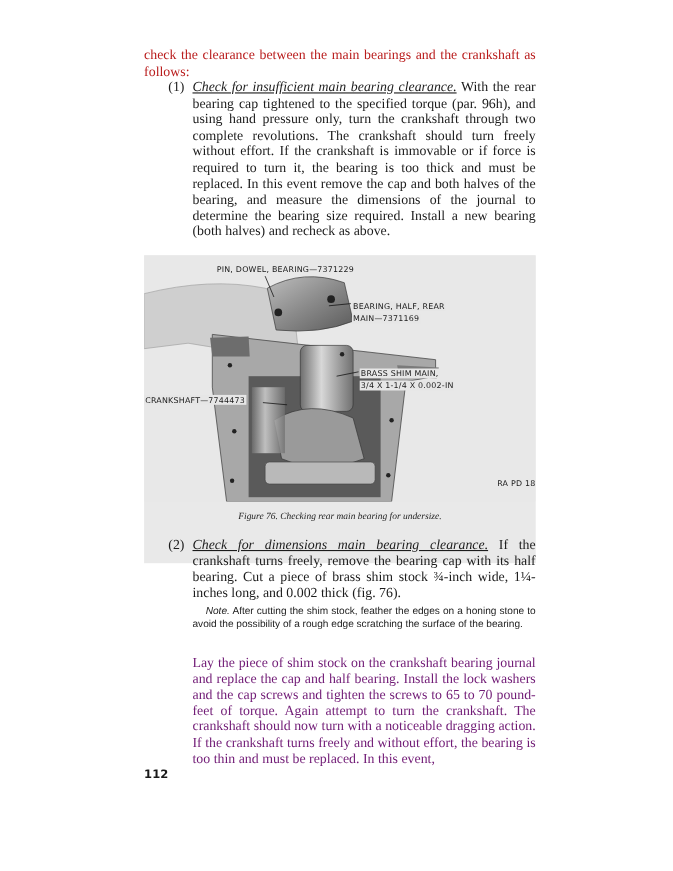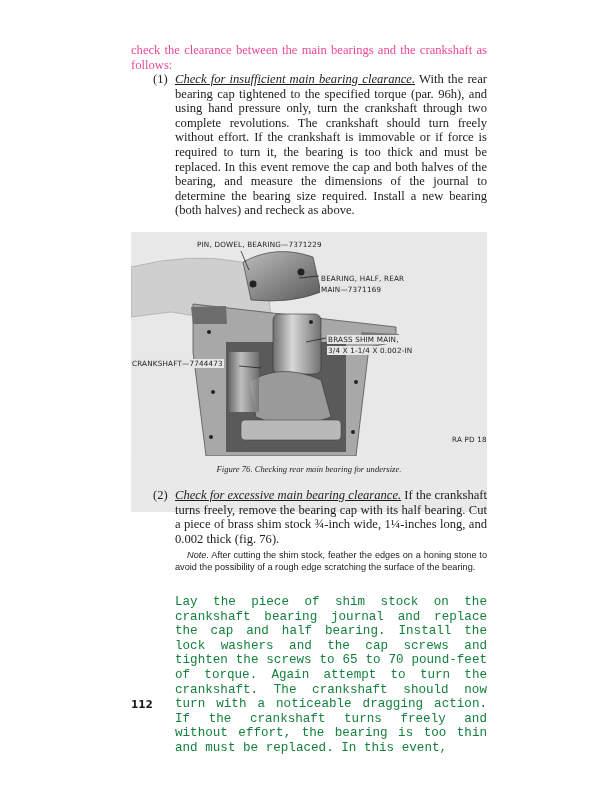--- a/index.html
+++ b/index.html
@@ -1,20 +1,20 @@
 <!DOCTYPE html>
 <html><head>
 <meta charset="utf-8">
 <style>
   html, body { margin: 0; padding: 0; background: #ffffff; }
   body { width: 612px; height: 792px; position: relative; overflow: hidden;
          font-family: "DejaVu Serif", "Liberation Serif", serif; color: #1a1a1a; }
   .page { position: absolute; left: 0; top: 0; width: 612px; height: 792px; background: #ffffff; }
   .txt { position: absolute; font-family: "Liberation Serif", "DejaVu Serif", serif;
-         font-size: 12.6px; line-height: 14.6px; text-align: justify; color: #ec4899; }
+         font-size: 12.6px; line-height: 14.6px; text-align: justify; color: #b91c1c; }
   .txt p { margin: 0; }
   .para-intro { left: 131px; top: 43px; width: 356px; }
   .item { position: absolute; font-family: "Liberation Serif", serif; font-size: 12.6px; line-height: 14.6px; color: #1c1c1c; }
   .item-num { position: absolute; }
   .item-body { position: absolute; text-align: justify; }
   .item1-num { left: 153px; top: 72px; }
   .item1-body { left: 175px; top: 72px; width: 312px; text-indent: 0; }
   .em { font-style: italic; text-decoration: underline; }
   .figure { position: absolute; left: 131px; top: 232px; width: 356px; height: 280px;
             background: #e9e9e9; overflow: hidden; }
@@ -23,21 +23,21 @@
                font-size: 7.2px; letter-spacing: 0.2px; color: #1a1a1a; white-space: nowrap; }
   .fig-label.bg { background: #e6e6e6; padding: 0 1px; }
   .caption { position: absolute; left: 131px; top: 464px; width: 356px; text-align: center;
              font-family: "Liberation Serif", serif; font-style: italic; font-size: 8.6px; color: #1c1c1c; }
   .item2-num { left: 153px; top: 488px; }
   .item2-body { left: 175px; top: 488px; width: 312px; }
   .note { position: absolute; left: 175px; top: 550px; width: 312px; text-align: justify;
           font-family: Liberation Sans, sans-serif; font-size: 9.2px; line-height: 11.9px; color: #1c1c1c; text-indent: 12px; }
   .note .note-label { font-style: italic; }
   .item2-cont { position: absolute; left: 175px; top: 595px; width: 312px; text-align: justify;
-                font-family: Liberation Mono, monospace; font-size: 12.6px; line-height: 14.6px; color: #15803d; }
+                font-family: Liberation Serif, serif; font-size: 12.6px; line-height: 14.6px; color: #701a75; }
   .page-num { position: absolute; left: 131px; top: 698px; font-family: "DejaVu Sans", sans-serif;
               font-weight: bold; font-size: 10.5px; color: #1a1a1a; }
 </style>
 </head>
 <body>
 
 <div class="page">
 
   <div class="txt para-intro">
     <p>check the clearance between the main bearings and the crankshaft as follows:</p>
@@ -101,21 +101,21 @@
     <div class="fig-label bg" style="left:196px; top:103px;">BRASS SHIM MAIN,</div>
     <div class="fig-label bg" style="left:196px; top:114px;">3/4 X 1-1/4 X 0.002-IN</div>
     <div class="fig-label bg" style="left:0px; top:127px;">CRANKSHAFT—7744473</div>
     <div class="fig-label" style="left:281px; top:203px;padding-left:40px;">RA PD 181087</div>
   </div>
 
   <div class="caption">Figure 76. Checking rear main bearing for undersize.</div>
 
   <div class="item item-num item2-num">(2)</div>
   <div class="item item-body item2-body">
-    <span class="em">Check for excessive main bearing clearance.</span><span> If the crankshaft turns freely, remove the bearing cap with its half bearing. Cut a piece of brass shim stock ¾-inch wide, 1¼-inches long, and 0.002 thick (fig. 76).</span>
+    <span class="em">Check for dimensions main bearing clearance.</span><span> If the crankshaft turns freely, remove the bearing cap with its half bearing. Cut a piece of brass shim stock ¾-inch wide, 1¼-inches long, and 0.002 thick (fig. 76).</span>
   </div>
 
   <div class="note">
     <span class="note-label">Note.</span><span> After cutting the shim stock, feather the edges on a honing stone to avoid the possibility of a rough edge scratching the surface of the bearing.</span>
   </div>
 
   <div class="item2-cont">Lay the piece of shim stock on the crankshaft bearing journal and replace the cap and half bearing. Install the lock washers and the cap screws and tighten the screws to 65 to 70 pound-feet of torque. Again attempt to turn the crankshaft. The crankshaft should now turn with a noticeable dragging action. If the crankshaft turns freely and without effort, the bearing is too thin and must be replaced. In this event,</div>
 
   <div class="page-num">112</div>
 </div>

